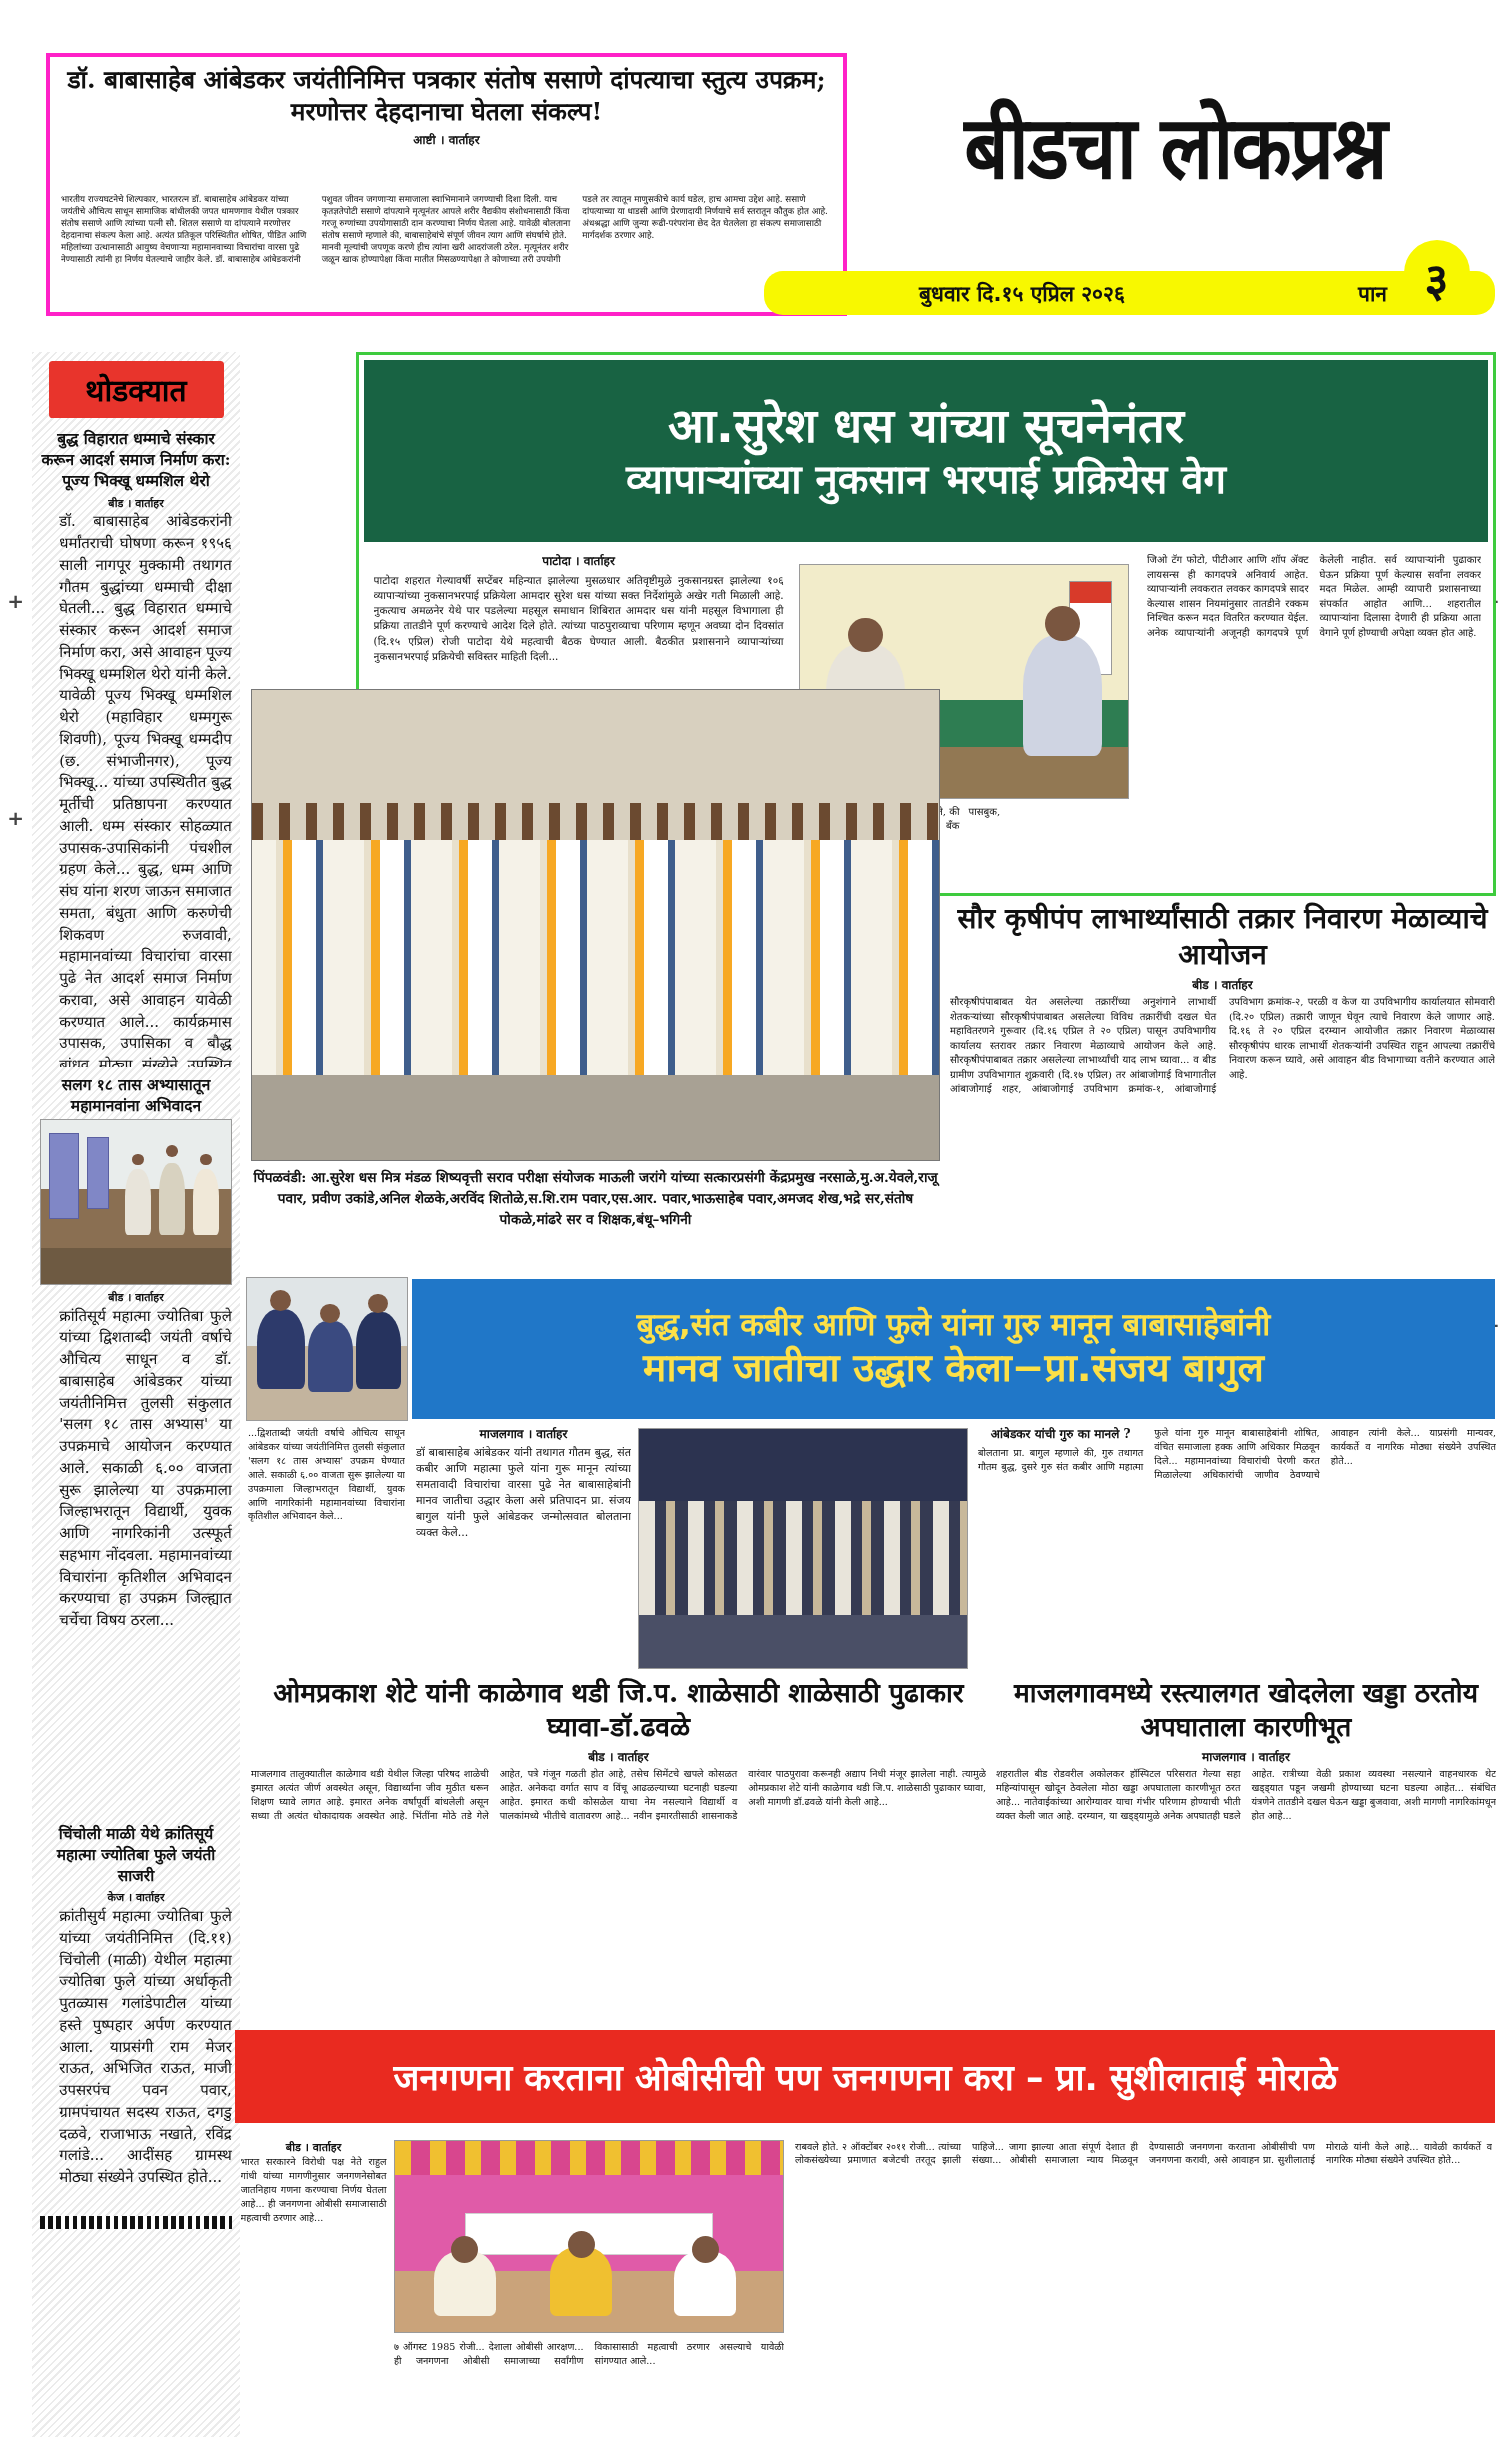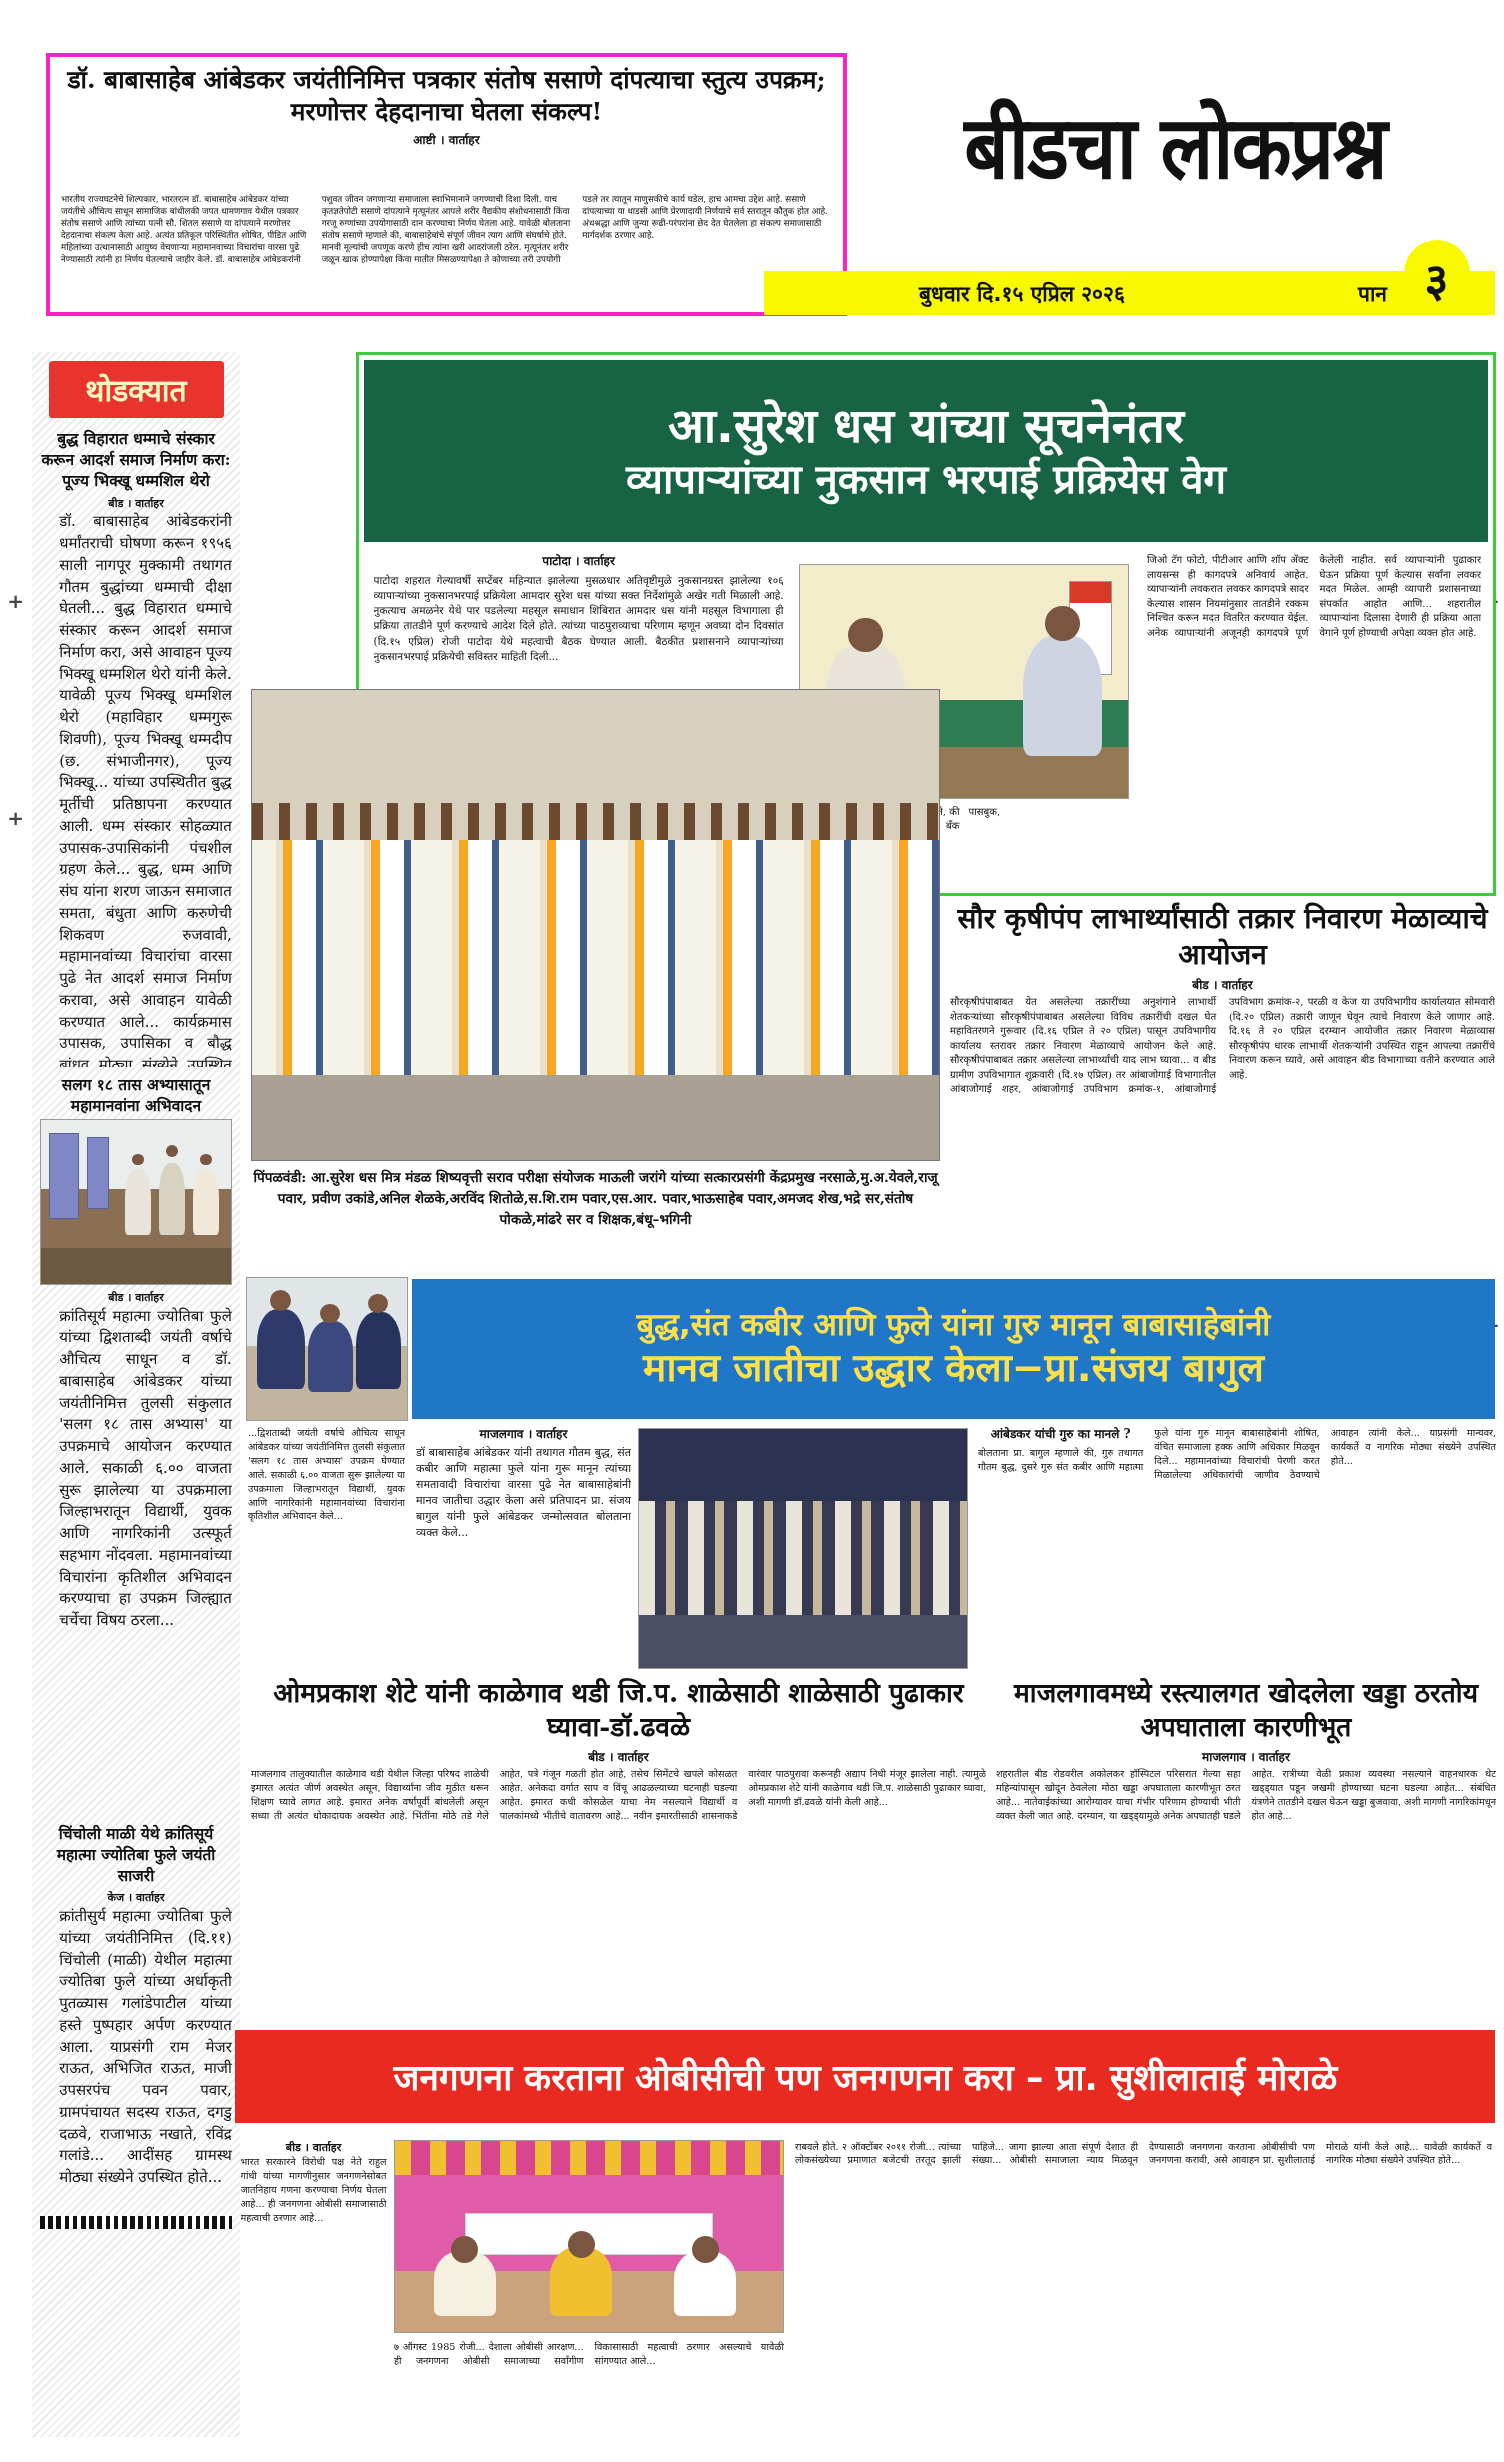--- a/index.html
+++ b/index.html
@@ -13,31 +13,31 @@
   .lead-box{left:46px;top:53px;width:801px;height:263px;border:4.6px solid #ff21c8;padding:7.3px 11px 5.5px;background:#fff;}
   .lead-h{font-size:24.6px;font-weight:900;line-height:1.3;text-align:center;font-family:"DejaVu Serif",serif;}
   .lead-by{font-size:12px;font-weight:bold;text-align:center;margin:2.7px 0 1.8px;}
   .lead-body{font-size:8.7px;line-height:1.38;column-count:3;column-gap:11px;height:148px;overflow:hidden;}
 
   
   .masthead{left:855px;top:44px;width:640px;height:199px;display:flex;align-items:center;justify-content:center;}
   .masthead span{font-size:78px;font-weight:900;letter-spacing:-1.8px;white-space:nowrap;transform:scaleY(1.12);}
 
   
-  .datebar{left:764px;top:271px;width:731px;height:44px;background:#f8f800;}
+  .datebar{left:764px;top:271px;width:731px;height:44px;background:#f8f800;border-radius:19px;}
   .db-date{position:absolute;left:155px;top:8.2px;font-size:21px;font-weight:bold;}
   .db-pan{position:absolute;right:108px;top:8.2px;font-size:21px;font-weight:bold;}
   .db-bubble{position:absolute;right:25.5px;top:-31px;width:66px;height:75px;background:#f8f800;
              border-radius:33px 33px 7.3px 7.3px;display:flex;align-items:center;justify-content:center;
              font-size:46px;font-weight:900;}
 
   
   .sidebar{left:32px;top:352px;width:208px;height:2085px;padding:5.5px 8.2px;overflow:hidden;
            background:repeating-linear-gradient(135deg,#ebebeb 0 1.8px,#ffffff 1.8px 5.5px);}
-  .red-title{margin:3.6px auto 11px;width:175px;height:57px;background:#e8342c;color:#fef9c3;border-radius:3.6px;
+  .red-title{margin:3.6px auto 11px;width:175px;height:57px;background:#e8342c;color:#000000;border-radius:3.6px;
              display:flex;align-items:center;justify-content:center;font-size:30px;font-weight:900;}
   .sb-h{font-size:15.5px;font-weight:900;line-height:1.35;text-align:center;font-family:"DejaVu Serif",serif;margin:7.3px 0 2.7px;}
   .sb-by{font-size:11px;font-weight:bold;text-align:center;margin-bottom:1.8px;}
   .sb-body{font-size:15px;line-height:1.45;text-align:justify;font-family:"DejaVu Serif",serif;overflow:hidden;margin-left:19px;}
   .stripes{height:12.8px;margin-top:9px;background:repeating-linear-gradient(90deg,#111 0 4.6px,#fff 4.6px 8.2px);}
 
   
   .main-box{left:356px;top:352px;width:1140px;height:544px;border:3.6px solid #3ecb3e;background:#fff;}
   .main-head{margin:4.6px;height:182px;background:#186343;color:#fff;display:flex;flex-direction:column;
              align-items:center;justify-content:center;line-height:1.2;}

